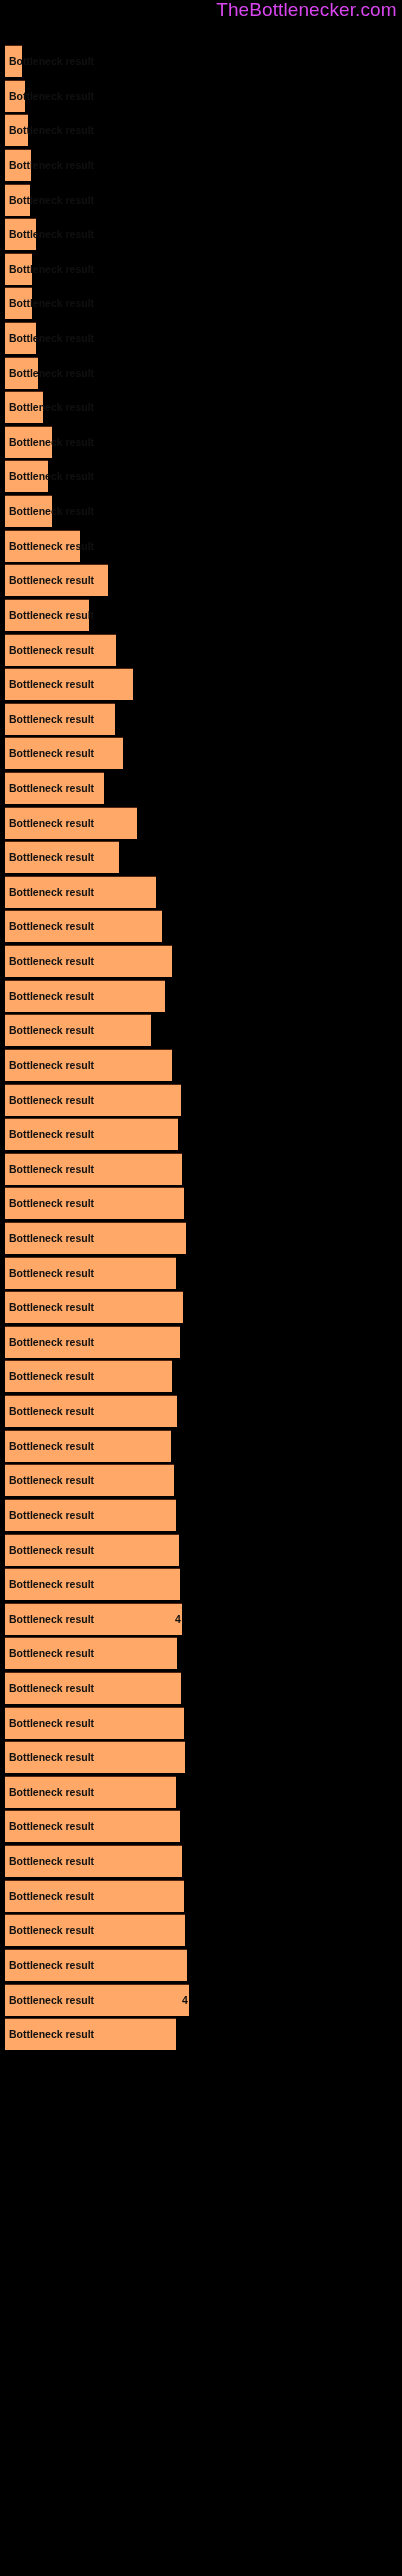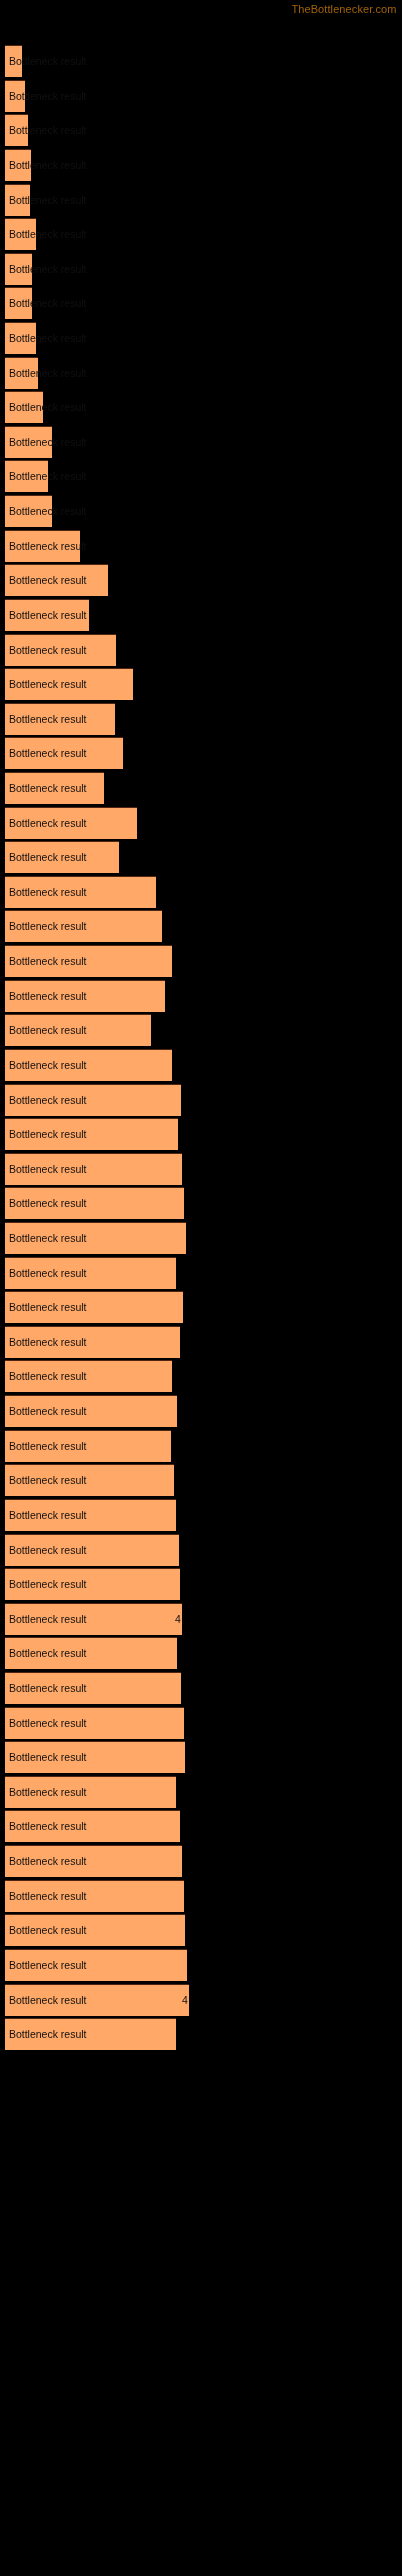--- a/index.html
+++ b/index.html
@@ -21,32 +21,33 @@
     top: 0;
     width: 403px;
     height: 2576px;
     background: #000000;
   }
   .watermark {
     position: absolute;
     right: 6.4px;
     top: 0.8px;
     font-family: "Liberation Sans", sans-serif;
-    font-size: 11px;
-    color: #a16207;
+    font-size: 19px;
+    color: #d946ef;
     letter-spacing: 0.1px;
     white-space: nowrap;
     line-height: 17.7px;
   }
   .bars-layer {
     position: absolute;
     left: 0;
     top: 0;
     width: 324px;
     height: 2576px;
+    font-weight: bold;
   }
   .bar-row {
     position: absolute;
     left: 0;
     height: 32px;
   }
   .bar {
     position: absolute;
     left: 4.8px;
     top: 0;

